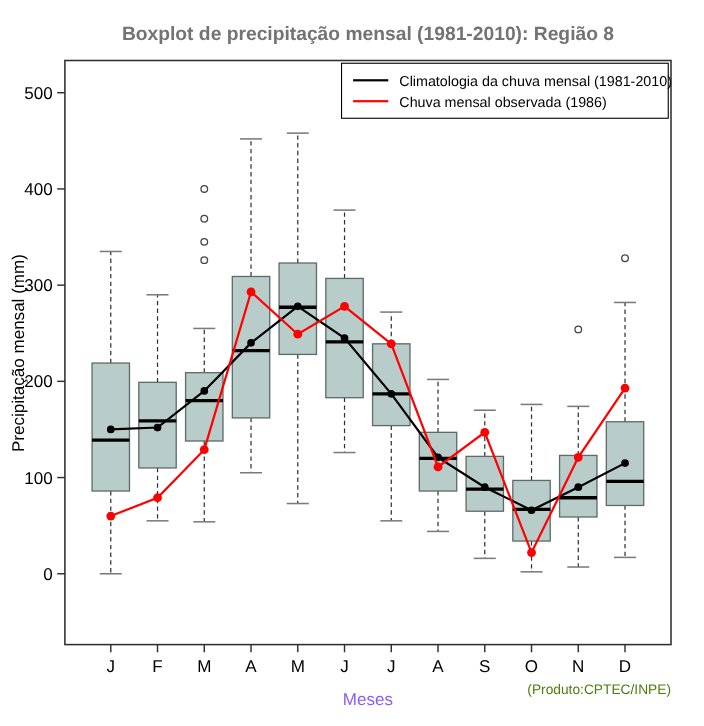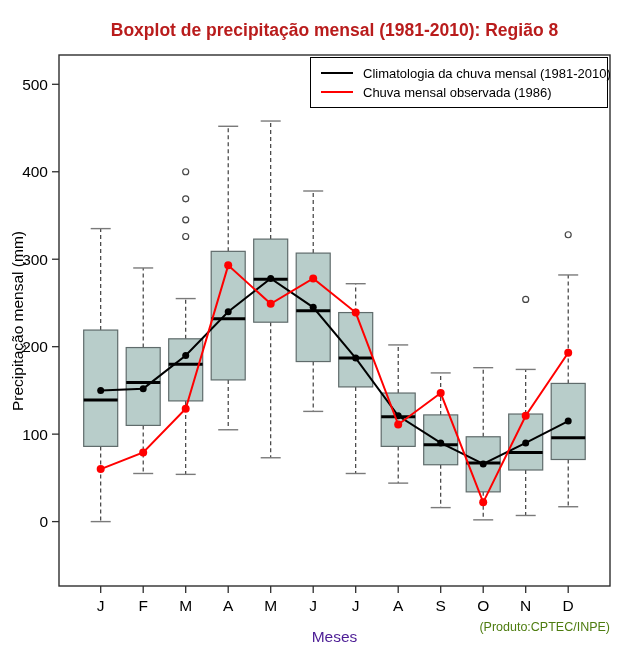--- a/index.html
+++ b/index.html
@@ -1,23 +1,23 @@
 <!DOCTYPE html>
 <html><head>
 <meta charset="utf-8">
 <style>
   html,body{margin:0;padding:0;background:#fff;}
   #fig{position:relative;width:640px;height:660px;background:#ffffff;overflow:hidden;
        font-family:"Liberation Sans", sans-serif;}
   #chart-svg{position:absolute;left:0;top:0;}
   .abs{position:absolute;}
-  #title{left:59px;top:20px;width:551px;text-align:center;font-size:17.5px;font-weight:bold;color:#b91c1c;}
+  #title{left:59px;top:20px;width:551px;text-align:center;font-size:17.5px;font-weight:bold;color:#737373;}
   #ylab{left:-132px;top:312px;width:300px;text-align:center;font-size:15.5px;color:#000;
         transform:rotate(-90deg);transform-origin:center center;}
-  #xlab{left:59px;top:628px;width:551px;text-align:center;font-size:15.5px;color:#4c1d95;}
+  #xlab{left:59px;top:628px;width:551px;text-align:center;font-size:15.5px;color:#8b5cf6;}
   #credit{right:30px;top:620px;font-size:12.5px;color:#4d7c0f;}
   #legend{left:310px;top:57px;width:298px;height:51px;border:1px solid #000;box-sizing:border-box;
           display:flex;flex-direction:column;justify-content:center;gap:3px;padding-left:10px;}
   .leg-row{display:flex;align-items:center;height:16px;}
   .leg-line{width:32px;height:0;border-top:2px solid #000;margin-right:10px;flex:0 0 auto;}
   .leg-label{font-size:13px;color:#000;white-space:nowrap;}
 </style>
 </head>
 <body>
 

